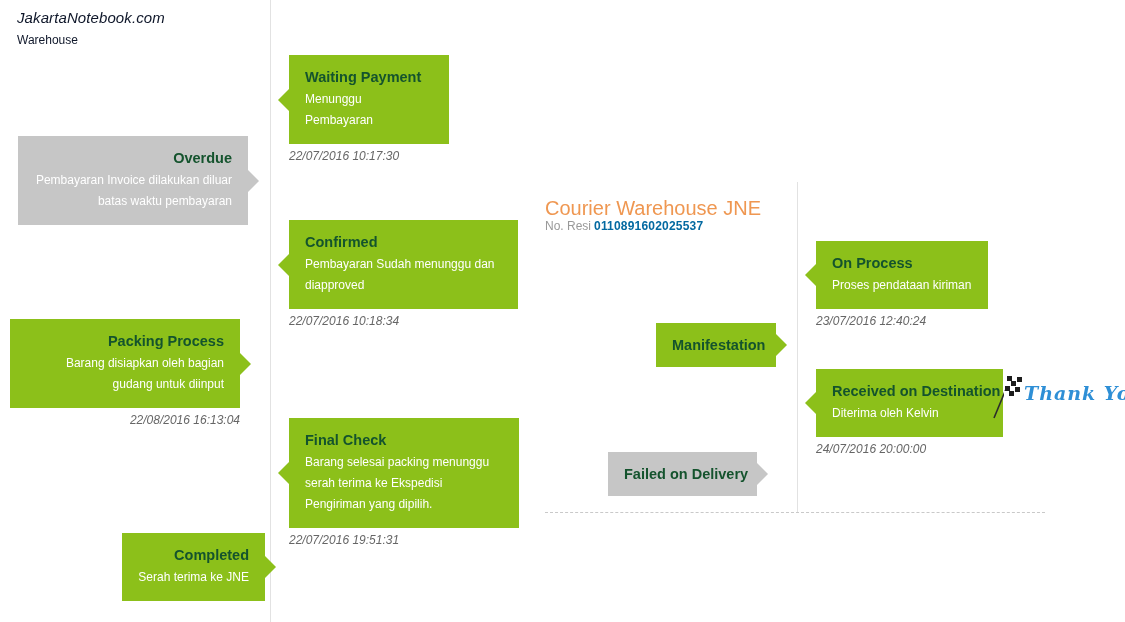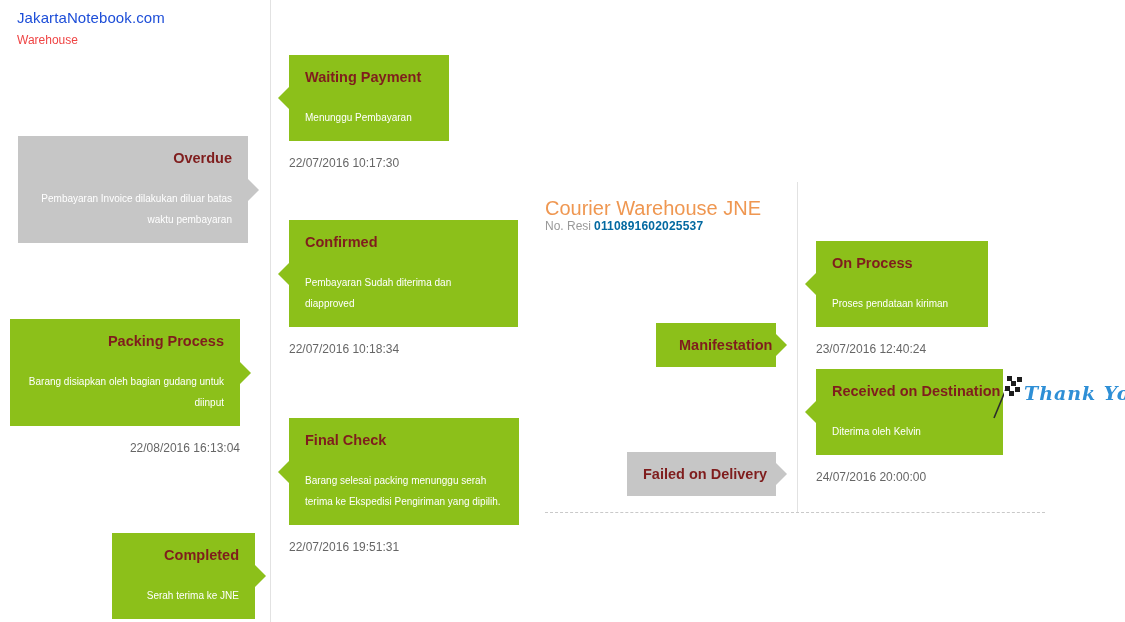--- a/index.html
+++ b/index.html
@@ -19,30 +19,31 @@
     width: 1125px;
     height: 622px;
   }
 
   
   .brand {
     position: absolute;
     left: 17px;
     top: 9px;
     font-size: 15px;
-    color: #1d4ed8;
+    color: #0f172a;
     letter-spacing: .1px;
     white-space: nowrap;
+    font-style: italic;
   }
   .brand-sub {
     position: absolute;
     left: 17px;
     top: 33px;
     font-size: 12px;
-    color: #ef4444;
+    color: #0f172a;
     white-space: nowrap;
   }
 
   
   .vline {
     position: absolute;
     width: 1px;
     background: #e2e2e2;
   }
   .vline-main { left: 270px; top: 0px; height: 622px; }
@@ -89,36 +90,37 @@
     position: relative;
     box-sizing: border-box;
     padding: 12px 16px 13px 16px;
   }
   .card.green .box { background: #8cc01a; }
   .card.grey  .box { background: #c6c6c6; }
 
   .card .title {
     font-size: 14.5px;
     font-weight: bold;
-    color: #7f1d1d;
+    color: #14532d;
     line-height: 20px;
     white-space: nowrap;
   }
   .card .desc {
-    font-size: 10px;
+    font-size: 12px;
     color: #ffffff;
     line-height: 21px;
-    margin-top: 20px;
+    margin-top: 2px;
   }
   .card .desc:empty { display: none; }
   .card .time {
     font-size: 12px;
     color: #666666;
-    margin-top: 15px;
-    white-space: nowrap;
+    margin-top: 5px;
+    white-space: nowrap;
+    font-style: italic;
   }
   .card .time:empty { display: none; }
 
   
   .card.align-right .title,
   .card.align-right .desc,
   .card.align-right .time { text-align: right; }
   .card.align-left .title,
   .card.align-left .desc,
   .card.align-left .time { text-align: left; }
@@ -209,21 +211,21 @@
       <div class="title">Overdue</div>
       <div class="desc">Pembayaran Invoice dilakukan diluar batas waktu pembayaran</div>
     </div>
 
   </div>
 
   <div class="card green align-left" style="left:289px; top:220px; width:229px;">
     <div class="box">
       <div class="notch-left"></div>
       <div class="title">Confirmed</div>
-      <div class="desc">Pembayaran Sudah diterima dan diapproved</div>
+      <div class="desc">Pembayaran Sudah menunggu dan diapproved</div>
     </div>
     <div class="time">22/07/2016 10:18:34</div>
   </div>
 
   <div class="card green align-right" style="left:10px; top:319px; width:230px;">
     <div class="box">
       <div class="notch-right"></div>
       <div class="title">Packing Process</div>
       <div class="desc">Barang disiapkan oleh bagian gudang untuk diinput</div>
     </div>
@@ -232,39 +234,39 @@
 
   <div class="card green align-left" style="left:289px; top:418px; width:230px;">
     <div class="box">
       <div class="notch-left"></div>
       <div class="title">Final Check</div>
       <div class="desc">Barang selesai packing menunggu serah terima ke Ekspedisi Pengiriman yang dipilih.</div>
     </div>
     <div class="time">22/07/2016 19:51:31</div>
   </div>
 
-  <div class="card green align-right" style="left:112px; top:533px; width:143px;">
+  <div class="card green align-right" style="left:122px; top:533px; width:143px;">
     <div class="box">
       <div class="notch-right"></div>
       <div class="title">Completed</div>
       <div class="desc">Serah terima ke JNE</div>
     </div>
 
   </div>
 
   <div class="card green align-center" style="left:656px; top:323px; width:120px;">
-    <div class="box" style="padding:12px 23px;">
+    <div class="box" style="padding:12px 16px;">
       <div class="notch-right"></div>
       <div class="title">Manifestation</div>
 
     </div>
 
   </div>
 
-  <div class="card grey align-center" style="left:627px; top:452px; width:149px;">
+  <div class="card grey align-center" style="left:608px; top:452px; width:149px;">
     <div class="box" style="padding:12px 16px;">
       <div class="notch-right"></div>
       <div class="title">Failed on Delivery</div>
 
     </div>
 
   </div>
 
   <div class="card green align-left" style="left:816px; top:241px; width:172px;">
     <div class="box">

